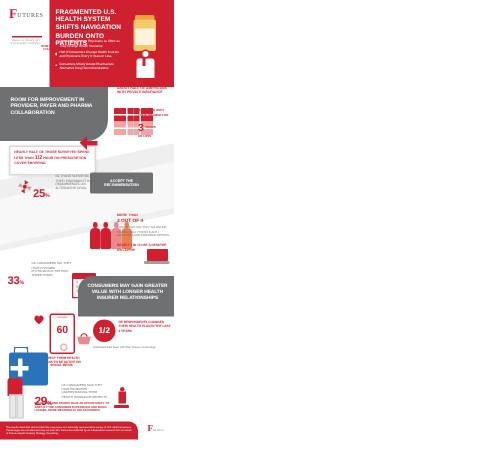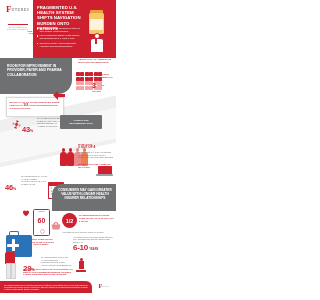--- a/index.html
+++ b/index.html
@@ -239,21 +239,21 @@
   </svg>
 
   <svg class="pinwheel" viewBox="0 0 9 9">
     <circle cx="4.5" cy="4.5" r="1.4" fill="#cf2030"></circle>
     <path d="M4.5 3.1 L4.5 0 L7 1.6 Z" fill="#cf2030"></path>
     <path d="M5.9 4.5 L9 4.5 L7.4 7 Z" fill="#e98b8b"></path>
     <path d="M4.5 5.9 L4.5 9 L2 7.4 Z" fill="#cf2030"></path>
     <path d="M3.1 4.5 L0 4.5 L1.6 2 Z" fill="#e98b8b"></path>
   </svg>
   <div class="stat43">
-    <span class="n">43</span><span class="p">%</span>
+    <span class="n">25</span><span class="p">%</span>
   </div>
   <div class="stat43-txt cap">OF THOSE SURVEYED SAY THEIR PHARMACIST HAS RECOMMENDED AN ALTERNATIVE DRUG</div>
 
   <div class="accept">
     <div class="accept-txt cap">ACCEPT THE RECOMMENDATION</div>
   </div>
 
   <div class="ppl">
     <div class="fig f-red" style="left:0;">
         <div class="h"></div>
@@ -277,21 +277,21 @@
     <span class="big">3 OUT OF 4</span>
   </div>
   <div class="morebody cap">CONSUMERS SAY THEY GO ONLINE TO RESEARCH THEIR HEALTH INSURANCE AND PROVIDER OPTIONS</div>
   <div class="nearly cap">NEARLY 4 IN 10 USE A DESKTOP OR LAPTOP</div>
   <div class="laptop">
     <div class="lt-screen"></div>
       <div class="lt-base"></div>
   </div>
 
   <div class="stat46">
-    <span class="n">46</span><span class="p">%</span>
+    <span class="n">33</span><span class="p">%</span>
   </div>
   <div class="stat46-txt cap">OF CONSUMERS SAY THEY HAVE CHANGED PHYSICIANS IN THE PAST THREE YEARS</div>
   <div class="cal">
     <div class="cal-top"></div>
     <div class="cal-body">
       <div class="cal-dot" style="left:1.5px;top:1.5px;"></div>
       <div class="cal-dot" style="left:4.5px;top:1.5px;"></div>
       <div class="cal-dot cal-hl" style="left:7.5px;top:1.5px;"></div>
       <div class="cal-dot" style="left:10.5px;top:1.5px;"></div>
       <div class="cal-dot" style="left:1.5px;top:4.5px;"></div>
@@ -322,27 +322,20 @@
     <path d="M3 2.5 A2 2 0 0 1 7 2.5" fill="none" stroke="#cf2030" stroke-width=".7"></path>
   </svg>
   <div class="phone-cap cap">EXPECT THEIR HEALTH PLANS TO BE ACTIVE ON SOCIAL MEDIA</div>
 
   <div class="halfcirc">
     <span>1/2</span>
   </div>
   <div class="half-txt cap">OF RESPONDENTS CHANGED THEIR HEALTH PLAN IN THE LAST 3 YEARS</div>
   <div class="americans">Americans had been with their insurer on average</div>
 
-  <div style="position:absolute;left:73px;top:236px;width:40px;">
-    <div style="font-size:1.9px;line-height:2.4px;color:#6f7072;">Americans had been with their health insurance plan, including those that stay with the same provider, for</div>
-    <div style="display:flex;align-items:baseline;gap:1.5px;margin-top:1px;">
-      <span style="font-size:8px;line-height:8px;font-weight:bold;color:#cf2030;letter-spacing:-.3px;">6-10</span>
-      <span style="font-size:2.6px;font-weight:bold;color:#cf2030;" class="cap">YEARS</span>
-    </div>
-  </div>
 
   <div class="kit-handle"></div>
   <div class="kit"></div>
   <div class="kit-cross-v"></div>
   <div class="kit-cross-h"></div>
   <div class="figure-doc">
     <div class="fd-body"></div>
     <div class="fd-leg" style="left:4px;"></div>
     <div class="fd-leg" style="left:9px;"></div>
   </div>

